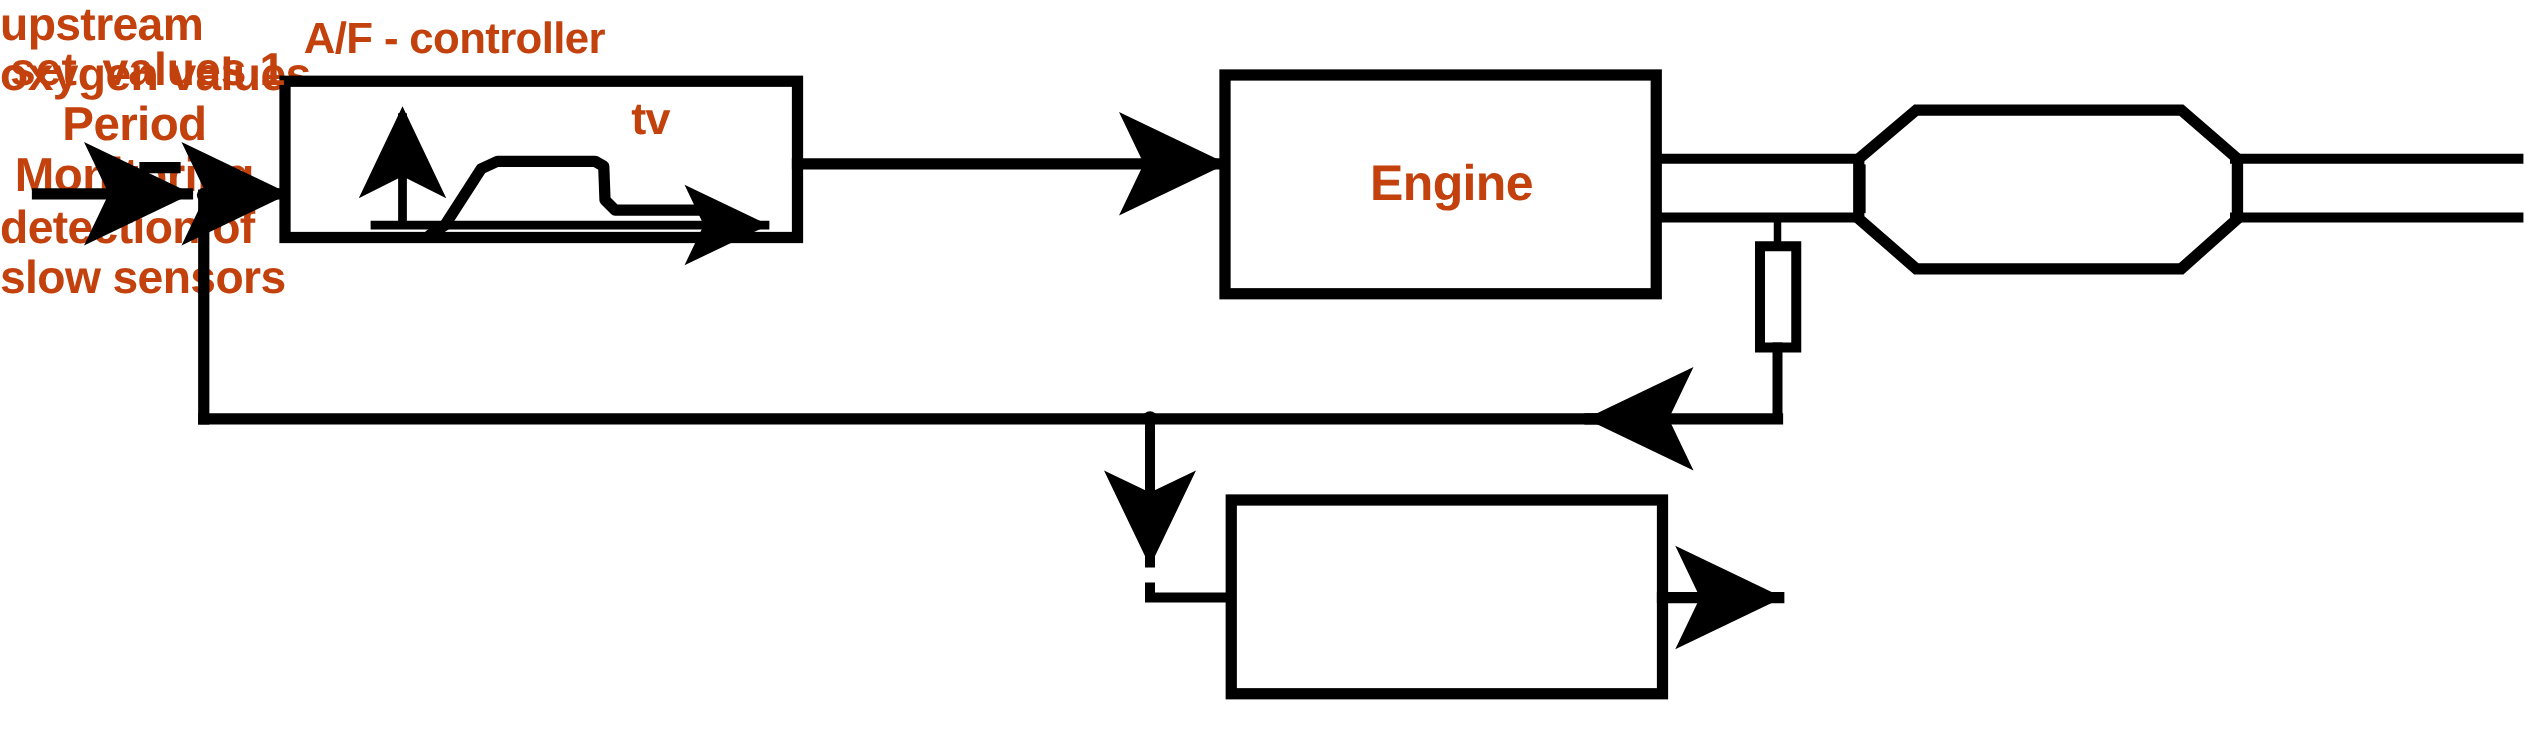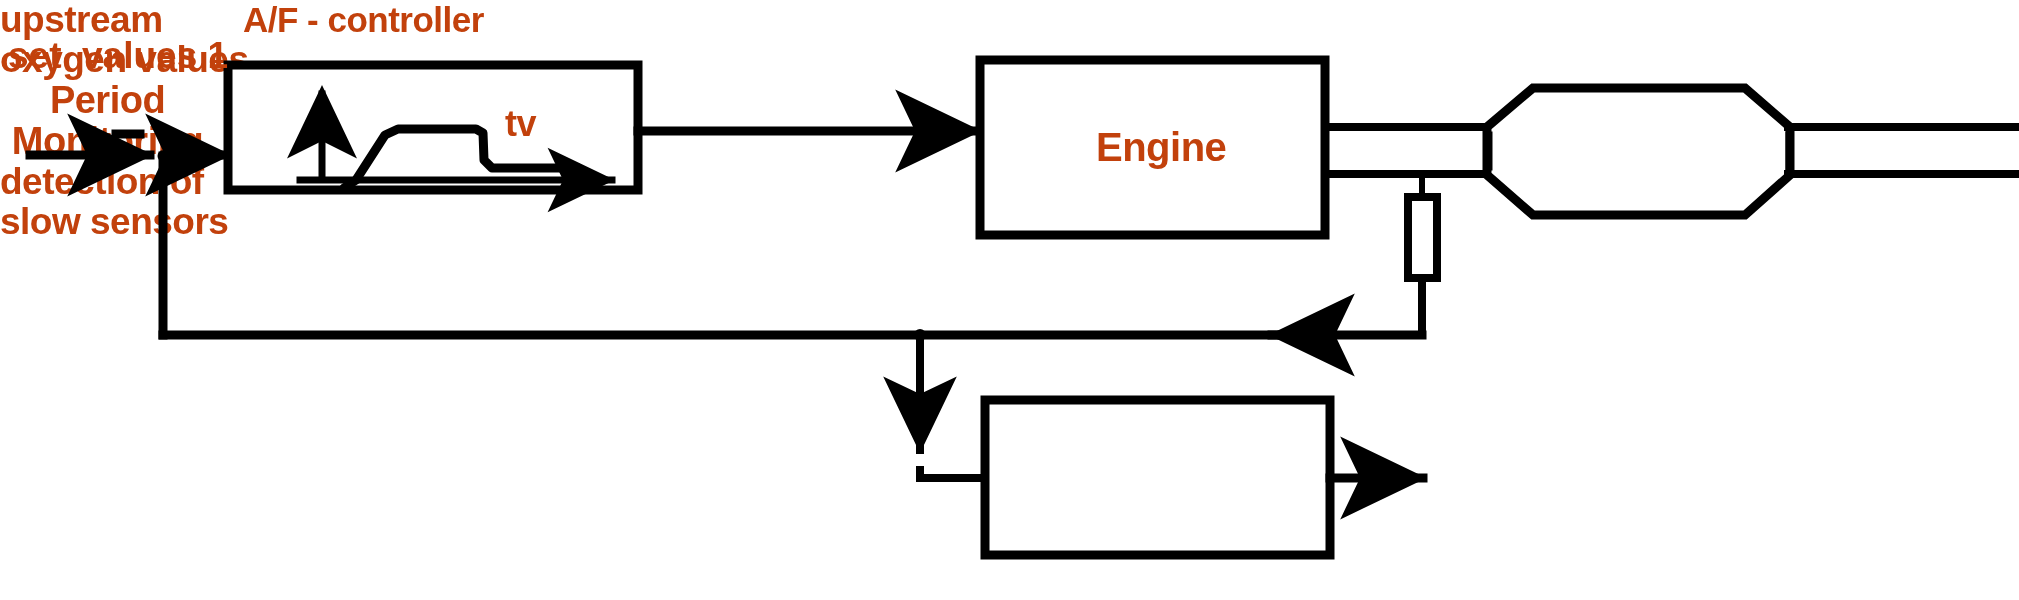--- a/index.html
+++ b/index.html
@@ -33,28 +33,27 @@
   }
   #label-set-values {
     left: 8px;
     top: 36px;
     font-size: 37px;
     font-weight: bold;
     letter-spacing: 0px;
   }
   #label-af-controller {
     left: 243px;
-    top: 1px;
+    top: 12px;
     font-size: 35px;
   }
   #label-tv {
     left: 505px;
     top: 76px;
     font-size: 36px;
-    margin-top: 29px;
   }
   #label-engine {
     left: 1056px;
     top: 126px;
     font-size: 40px;
     margin-left: 40px;
   }
   #label-catalyst {
     left: 1540px;
     top: 127px;

